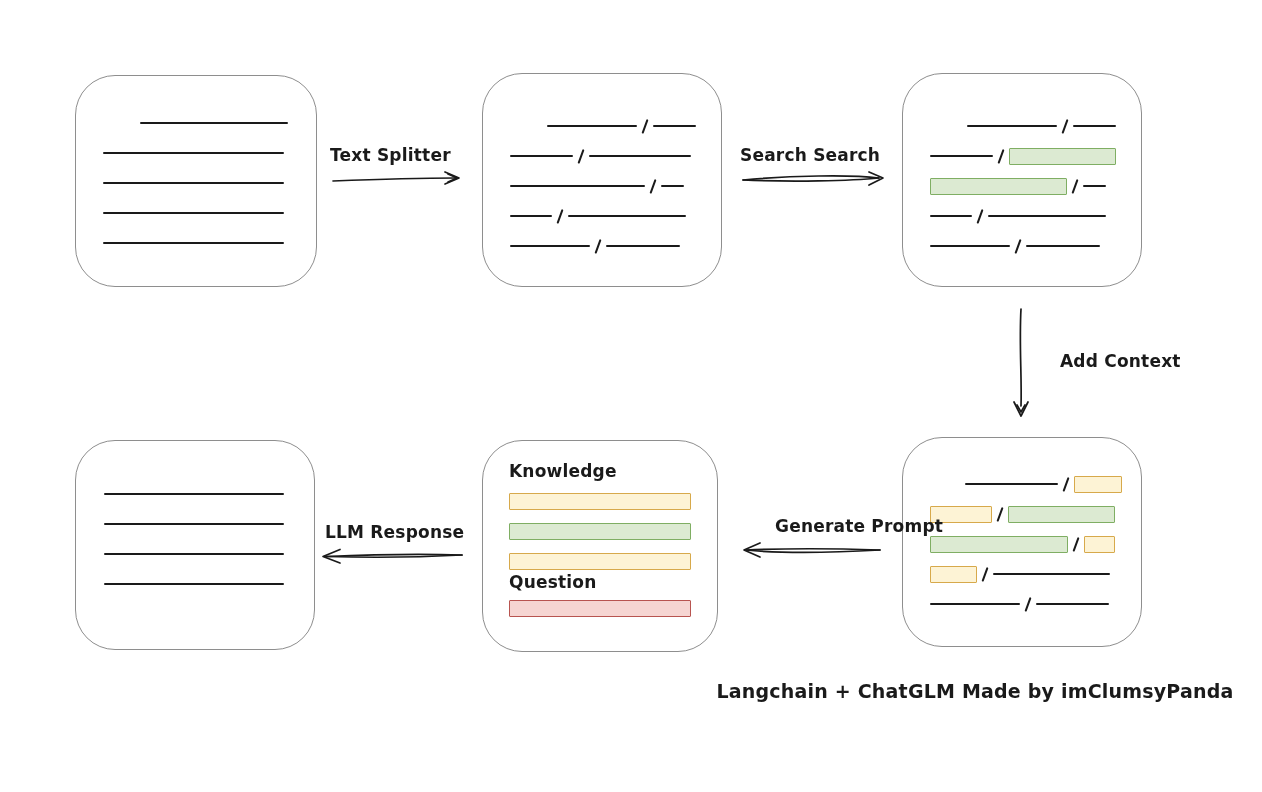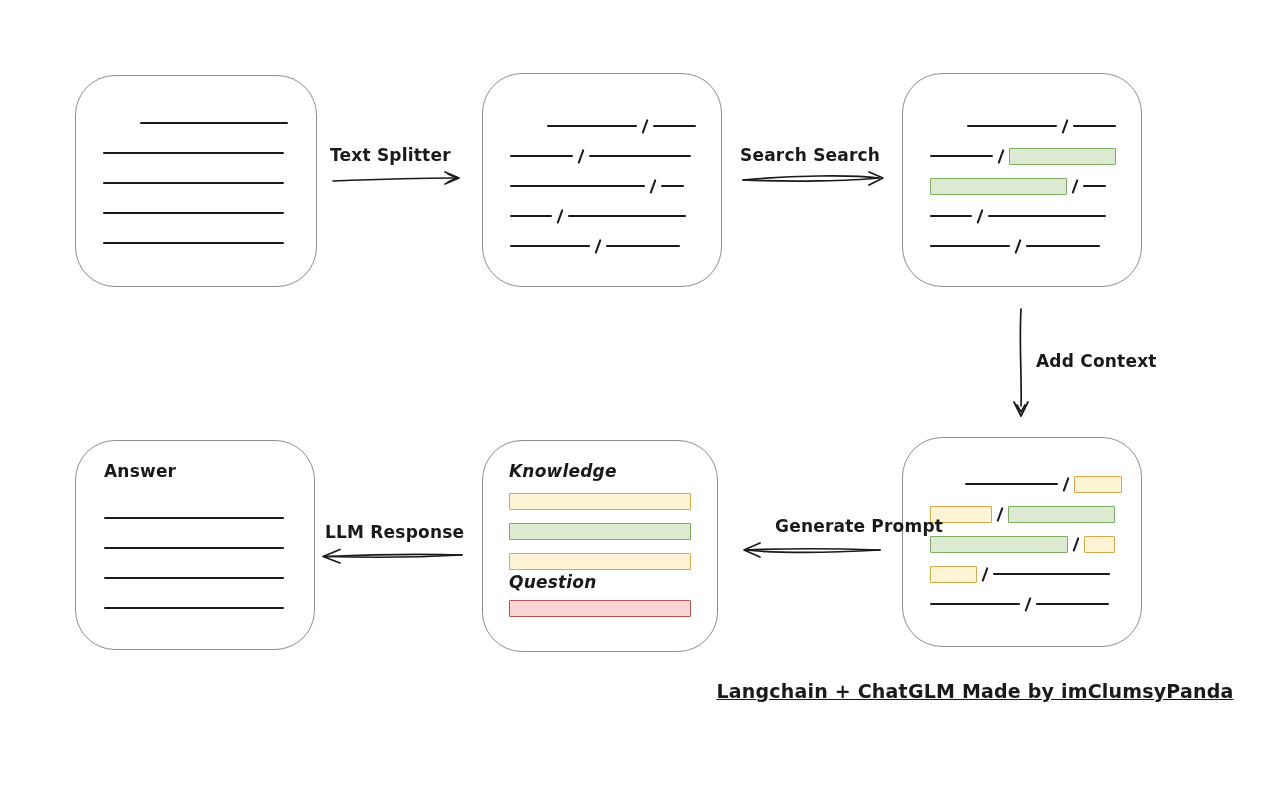--- a/index.html
+++ b/index.html
@@ -21,24 +21,24 @@
   .slash{flex:none;width:2.2px;height:15px;background:var(--line,#1a1a1a);transform:rotate(20deg);border-radius:1px;}
   .box-label{font-size:17px;font-weight:600;letter-spacing:.2px;}
   .arrow-label{
     position:absolute;font-size:17px;font-weight:600;letter-spacing:.2px;
     text-align:left;white-space:nowrap;
   }
   .arrow-svg{position:absolute;overflow:visible;}
   .arrow-svg path{stroke:var(--line,#1a1a1a);stroke-width:1.7;fill:none;stroke-linecap:round;stroke-linejoin:round;}
   .caption{
     position:absolute;left:700px;top:680px;width:550px;text-align:center;
-    font-size:19px;font-weight:600;letter-spacing:.2px;text-decoration:underline;
+    font-size:19px;font-weight:600;letter-spacing:.2px;
   }
   
-  .prompt-inner{padding:18px 26px 0;font-style:italic;}
+  .prompt-inner{padding:18px 26px 0;}
   .prompt-inner .box-label{line-height:24px;}
   .bar{height:17px;box-sizing:border-box;border-radius:1px;}
   .bar.yellow{background:var(--yellow-fill);border:1.5px solid var(--yellow-border);}
   .bar.green{background:var(--green-fill);border:1.5px solid var(--green-border);}
   .bar.red{background:var(--red-fill);border:1.5px solid var(--red-border);}
   .kbars .bar{margin-top:13px;}
   .kbars .bar:first-child{margin-top:10px;}
   .qlabel{}
   .qbars .bar{margin-top:6px;}
   
@@ -146,21 +146,21 @@
           <div class="seg line" style="width: 74px;"></div>
         </div>
       </div>
   </div>
 
   <svg class="arrow-svg" style="left:1008px;top:306px" width="26" height="116" viewBox="0 0 26 116">
     <path d="M13,3 C11,38 14,72 13,100"></path>
     <path d="M6,96 L13,110 L20,96"></path>
     <path d="M9,99 L13,106 L17,99"></path>
   </svg>
-  <div class="arrow-label" style="left:1036px;top:351px;width:110px;text-align:left">Add Context</div>
+  <div class="arrow-label" style="left:1060px;top:351px;width:110px;text-align:left">Add Context</div>
 
   <div class="box" style="left:902px;top:437px;width:240px;height:210px">
     <div class="rows" style="padding-top:31px">
         <div class="row">
           <div class="indent" style="width: 28px;"></div>
           <div class="seg line" style="width: 93px;"></div>
           <div class="slash"></div>
           <div class="seg yellow" style="width: 48px;"></div>
         </div>
         <div class="row">
@@ -210,21 +210,20 @@
 
   <div class="arrow-label" style="left:325px;top:522px;width:145px">LLM Response</div>
   <svg class="arrow-svg" style="left:316px;top:547px" width="148" height="18" viewBox="0 0 148 18">
     <path d="M146,8 C100,6.5 45,8 10,9.5"></path>
     <path d="M146,8 C100,10.5 45,10.5 10,9.5"></path>
     <path d="M24,2.5 L7,9.5 L24,16"></path>
   </svg>
 
   <div class="box" style="left:75px;top:440px;width:240px;height:210px">
     <div class="answer-inner">
-      <div class="box-label">Answer</div>
       <div class="rows answer-rows">
           <div class="row">
             <div class="seg line" style="width: 180px;"></div>
           </div>
           <div class="row">
             <div class="seg line" style="width: 180px;"></div>
           </div>
           <div class="row">
             <div class="seg line" style="width: 180px;"></div>
           </div>

